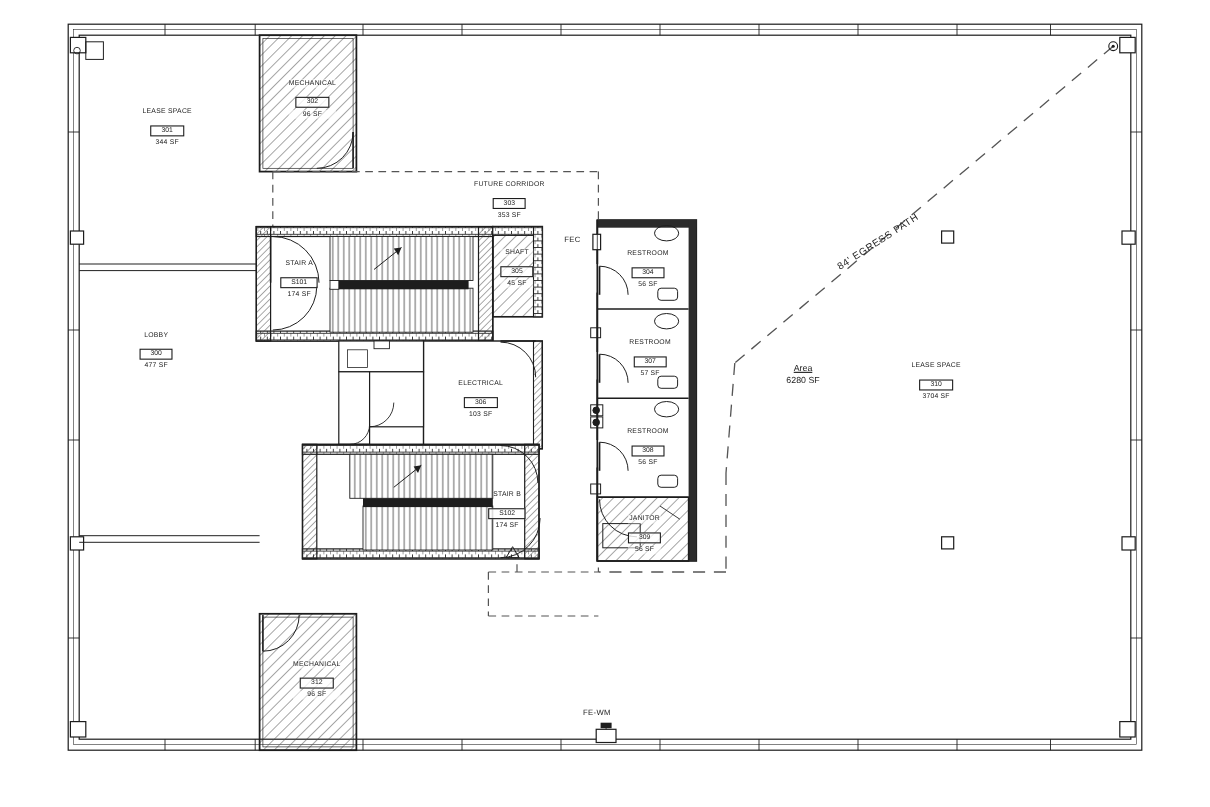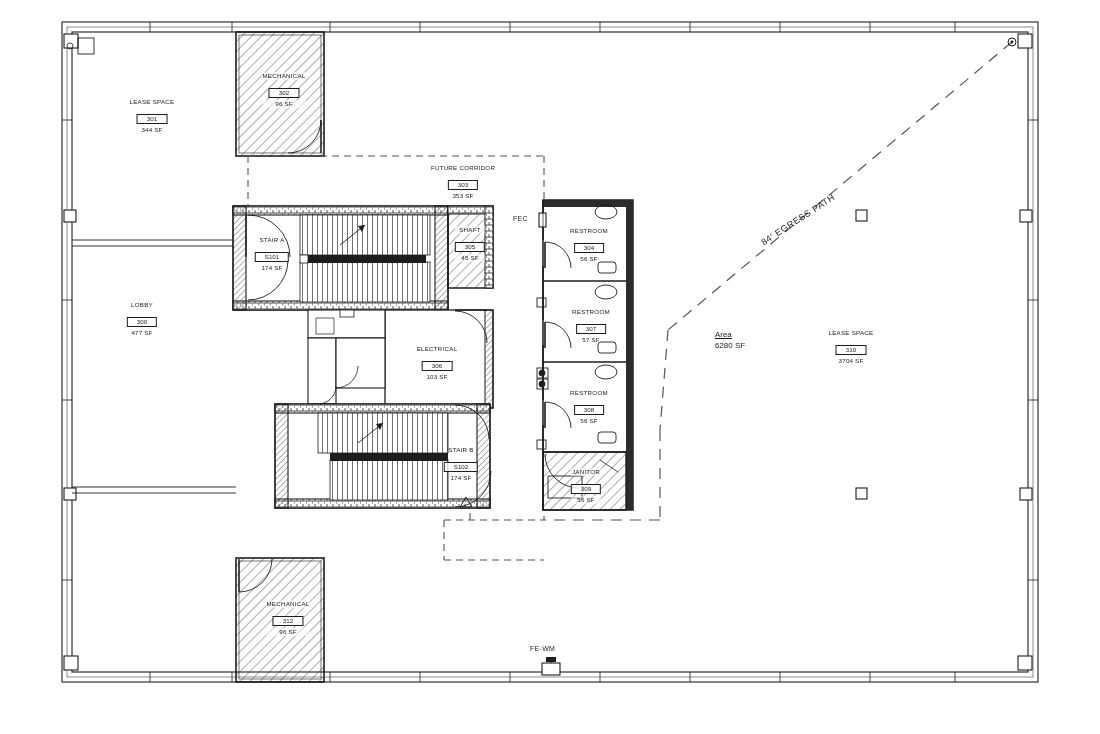--- a/index.html
+++ b/index.html
@@ -12,21 +12,21 @@
            font-family:"Liberation Sans", sans-serif;color:#1d1d1d;
            white-space:nowrap;pointer-events:none;}
   .roomtag .rname{font-size:6.2px;letter-spacing:.25px;}
   .roomtag .rnum{font-size:6.2px;border:1px solid #1d1d1d;
                  display:inline-block;padding:0px 9px;margin:1px 0 1px 0;
                  line-height:8px;background:rgba(255,255,255,.80);}
   .roomtag .rarea{font-size:6.2px;letter-spacing:.2px;}
   .roomtag.onhatch .rname,.roomtag.onhatch .rarea{background:rgba(255,255,255,.55);}
   .freetag{position:absolute;font-size:7px;letter-spacing:.3px;color:#1d1d1d;
            white-space:nowrap;pointer-events:none;}
-  .areatag{position:absolute;text-align:left;white-space:nowrap;pointer-events:none;}
+  .areatag{position:absolute;text-align:center;white-space:nowrap;pointer-events:none;}
   .areatag .atitle{font-size:8px;text-decoration:underline;display:block;}
   .areatag .aval{font-size:8px;display:block;margin-top:2px;}
   .egresstag{position:absolute;font-size:9px;letter-spacing:.6px;color:#1d1d1d;
              transform:rotate(-33deg);transform-origin:left center;white-space:nowrap;
              pointer-events:none;}
 </style>
 </head>
 <body>
 
 <div id="plan-root">

